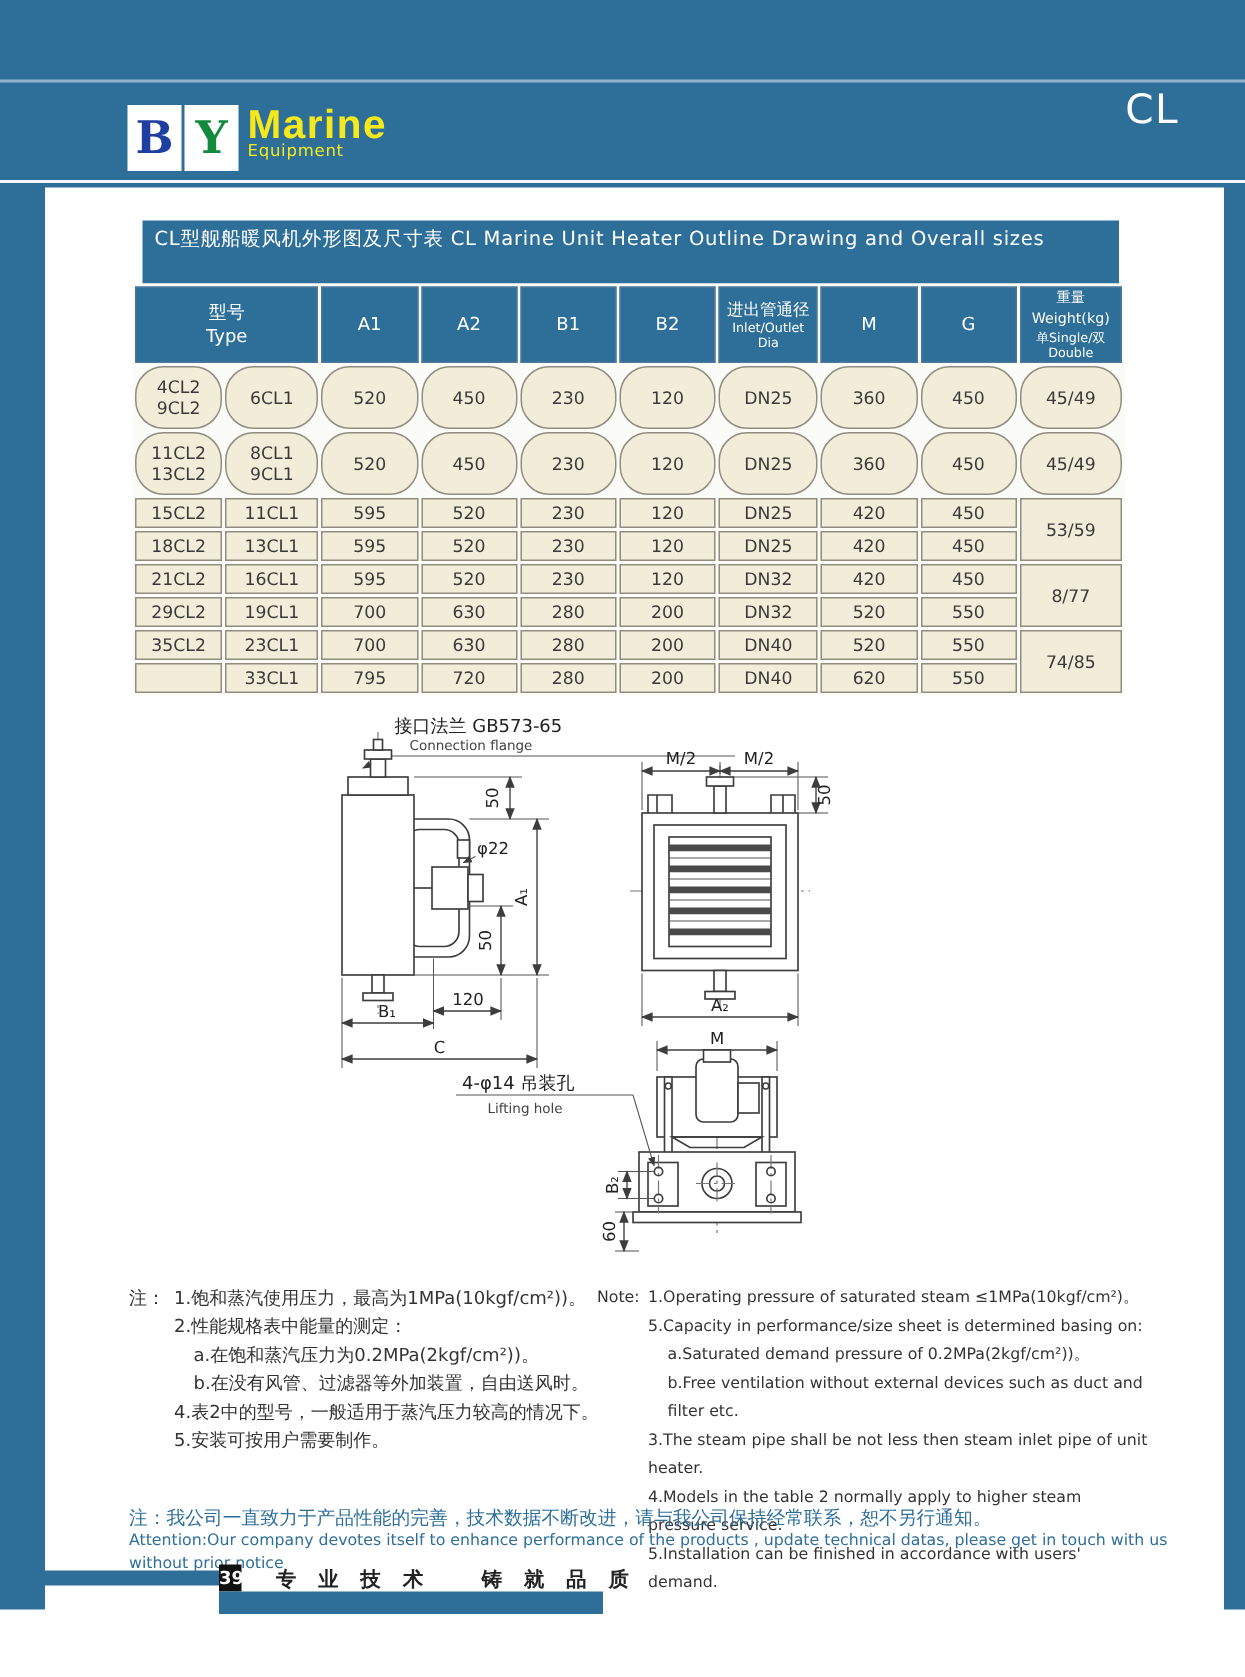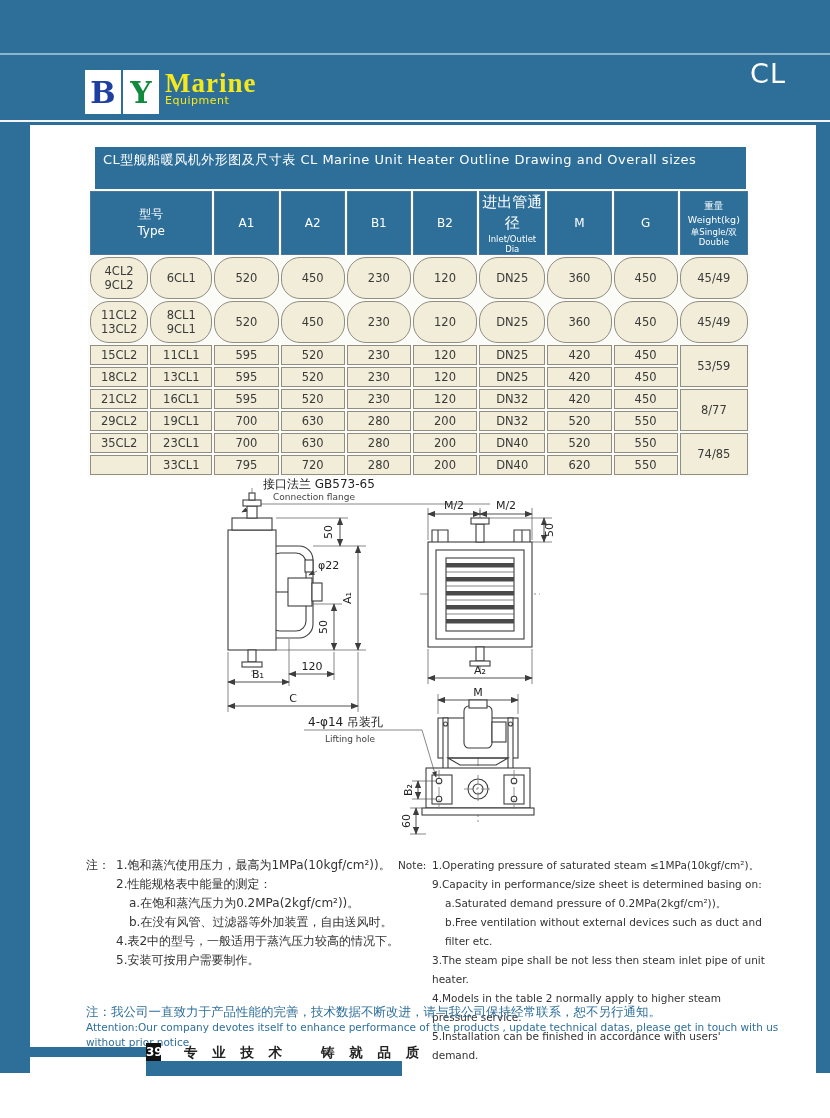--- a/index.html
+++ b/index.html
@@ -11,21 +11,21 @@
   .band-bottom-line{position:absolute;left:0;bottom:3px;width:830px;height:2px;background:#f2f6f9;}
   .left-strip{position:absolute;left:0;top:0;width:30px;height:1073px;background:#2e6f9a;}
   .right-strip{position:absolute;left:816px;top:0;width:14px;height:1073px;background:#2e6f9a;}
   
   .logo{position:absolute;left:85px;top:70px;display:flex;align-items:flex-start;}
   .logo-box{width:36px;height:44px;background:#ffffff;margin-right:2px;display:flex;align-items:center;justify-content:center;
             font-family:"DejaVu Serif","Liberation Serif",serif;font-weight:bold;font-size:30px;}
   .logo-b{color:#1e3f9f;}
   .logo-y{color:#128a3e;}
   .logo-words{margin-left:4px;line-height:1;}
-  .logo-marine{font-family:Liberation Serif, serif;font-weight:bold;font-size:27px;color:#f5e81c;letter-spacing:1px;}
+  .logo-marine{font-family:Liberation Sans, sans-serif;font-weight:bold;font-size:27px;color:#f5e81c;letter-spacing:1px;}
   .logo-equip{font-size:11px;color:#f5e81c;margin-top:-2px;letter-spacing:0.5px;}
   
   .head-title{position:absolute;right:30px;top:60px;text-align:left;color:#fff;display:flex;align-items:flex-end;}
   .series-code{font-size:27px;letter-spacing:1px;margin-right:14px;margin-bottom:16px;line-height:1;}
   .title-cn{font-size:30px;letter-spacing:13px;line-height:1.1;white-space:nowrap;}
   .title-en{font-size:17px;letter-spacing:0.5px;margin-top:2px;white-space:nowrap;}
   
   .section-bar{position:absolute;left:95px;top:147px;width:651px;height:42px;background:#2e6f9a;color:#fff;
                font-size:13px;line-height:26px;padding-left:8px;box-sizing:border-box;letter-spacing:0.5px;white-space:nowrap;}
   
@@ -115,21 +115,21 @@
         <tr class="hrow">
       <th colspan="2">
         <div class="hdr-main">型号</div>
         <div class="hdr-main">Type</div>
       </th>
       <th class="hdr-main">A1</th>
       <th class="hdr-main">A2</th>
       <th class="hdr-main">B1</th>
       <th class="hdr-main">B2</th>
       <th>
-        <div class="hdr-main" style="font-size:15px">进出管通径</div>
+        <div class="hdr-main" style="font-size:11px">进出管通径</div>
         <div class="hdr-sub">Inlet/Outlet Dia</div>
       </th>
       <th class="hdr-main">M</th>
       <th class="hdr-main">G</th>
       <th>
         <div class="hdr-w1">重量Weight(kg)</div>
         <div class="hdr-w2">单Single/双Double</div>
       </th>
     </tr>
     <tr class="tall">
@@ -395,21 +395,21 @@
       <div class="note-line indent">b.在没有风管、过滤器等外加装置，自由送风时。</div>
       <div class="note-line">4.表2中的型号，一般适用于蒸汽压力较高的情况下。</div>
       <div class="note-line">5.安装可按用户需要制作。</div>
     </div>
   </div>
 
   <div class="notes notes-en">
     <span class="note-label">Note:</span>
     <div class="note-body">
       <div class="note-line">1.Operating pressure of saturated steam ≤1MPa(10kgf/cm²)。</div>
-      <div class="note-line">9.Capacity in performance/size sheet is determined basing on:</div>
+      <div class="note-line">5.Capacity in performance/size sheet is determined basing on:</div>
       <div class="note-line indent">a.Saturated demand pressure of 0.2MPa(2kgf/cm²))。</div>
       <div class="note-line indent">b.Free ventilation without external devices such as duct and filter etc.</div>
       <div class="note-line">3.The steam pipe shall be not less then steam inlet pipe of unit heater.</div>
       <div class="note-line">4.Models in the table 2 normally apply to higher steam pressure service.</div>
       <div class="note-line">5.Installation can be finished in accordance with users' demand.</div>
     </div>
   </div>
 
   <div class="attention">
     <div class="att-cn">注：我公司一直致力于产品性能的完善，技术数据不断改进，请与我公司保持经常联系，恕不另行通知。</div>

